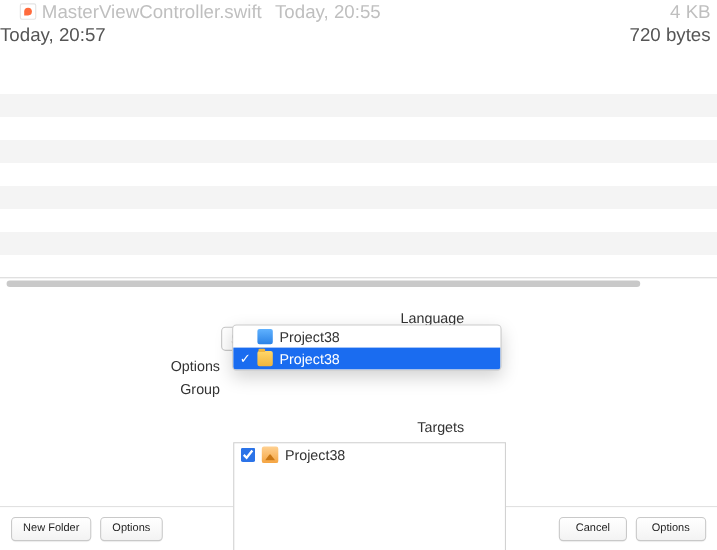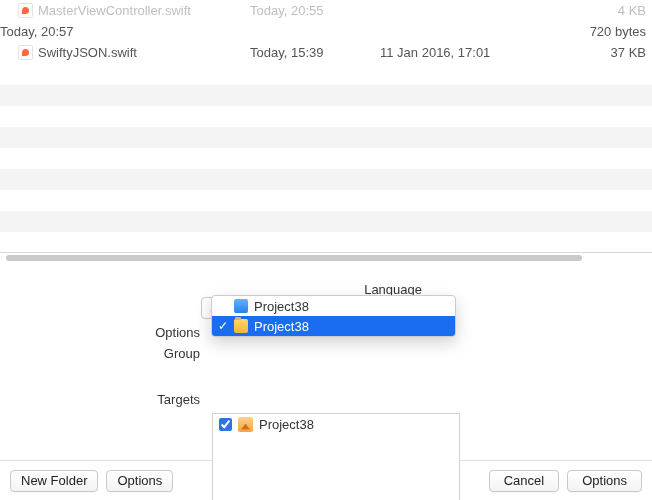--- a/index.html
+++ b/index.html
@@ -17,21 +17,21 @@
   .file-list {
     position: absolute;
     top: 0; left: 0; right: 0;
     height: 252px;
     background: #fff;
   }
   .file-row {
     display: flex;
     align-items: center;
     height: 21px;
-    font-size: 13px;
+    font-size: 17px;
     color: #555;
   }
   .file-row.faded { color: #bfbfbf; }
   .file-row .col-name { width: 250px; padding-left: 18px; display: flex; align-items: center; gap: 5px; }
   .file-row .col-date1 { width: 130px; }
   .file-row .col-date2 { width: 170px; }
   .file-row .col-size  { flex: 1; text-align: right; padding-right: 6px; }
   .file-icon { width: 15px; height: 15px; display:inline-block; border-radius:2px; flex-shrink:0;}
   .file-icon.swift { background: linear-gradient(#fff,#fff); border:1px solid #e3e3e3; position:relative;}
   .file-icon.swift::after{content:""; position:absolute; inset:3px; background:#ff6b3d; border-radius:50% 50% 50% 0;}
@@ -154,21 +154,21 @@
     gap:8px;
     background:#fff;
   }
   .spacer{flex:1;}
   .btn {
     height:22px;
     padding:0 14px;
     background:linear-gradient(#ffffff,#f3f3f3);
     border:1px solid #c9c9c9;
     border-radius:4px;
-    font-size:13px;
+    font-size:10px;
     color:#222;
     display:flex; align-items:center;
     box-shadow:0 1px 0 rgba(0,0,0,0.03);
   }
   .btn.small{ padding:0 10px;}
 </style>
 </head>
 <body>
 
 <div class="file-list">
@@ -178,29 +178,20 @@
         <span>MasterViewController.swift</span>
       </div>
     <div class="col-date1">Today, 20:55</div>
     <div class="col-date2"></div>
     <div class="col-size">4 KB</div>
   </div>
   <div class="file-row">
     <div class="col-date2">Today, 20:57</div>
     <div class="col-size">720 bytes</div>
   </div>
-  <div class="file-row">
-    <div class="col-name">
-        <span class="file-icon swift"></span>
-        <span>SwiftyJSON.swift</span>
-      </div>
-    <div class="col-date1">Today, 15:39</div>
-    <div class="col-date2">11 Jan 2016, 17:01</div>
-    <div class="col-size">37 KB</div>
-  </div>
   <div class="stripes"></div>
 </div>
 
 <div class="divider-top"></div>
 <div class="scrollbar-h"></div>
 
 <div class="form-area">
   <div class="form-row" style="margin-top:14px;flex-direction:column;">
     <div class="form-label">Language</div>
     <div class="select lg">
@@ -220,21 +211,21 @@
       <span class="micon proj"></span>
       <span>Project38</span>
     </div>
     <div class="popup-item sel">
       <span class="check">✓</span>
       <span class="micon folder"></span>
       <span>Project38</span>
     </div>
   </div>
 
-  <div class="form-row targets-wrap" style="margin-top:28px; align-items:flex-start;">
+  <div class="form-row targets-wrap" style="margin-top:17px; align-items:flex-start;justify-content:center;">
     <div class="form-label" style="padding-top:3px;">Targets</div>
     <div class="targets-box">
       <div class="target-row">
         <input type="checkbox" checked="" style="">
         <span class="target-icon"></span>
         <span>Project38</span>
       </div>
       <div class="target-footer"></div>
     </div>
   </div>

